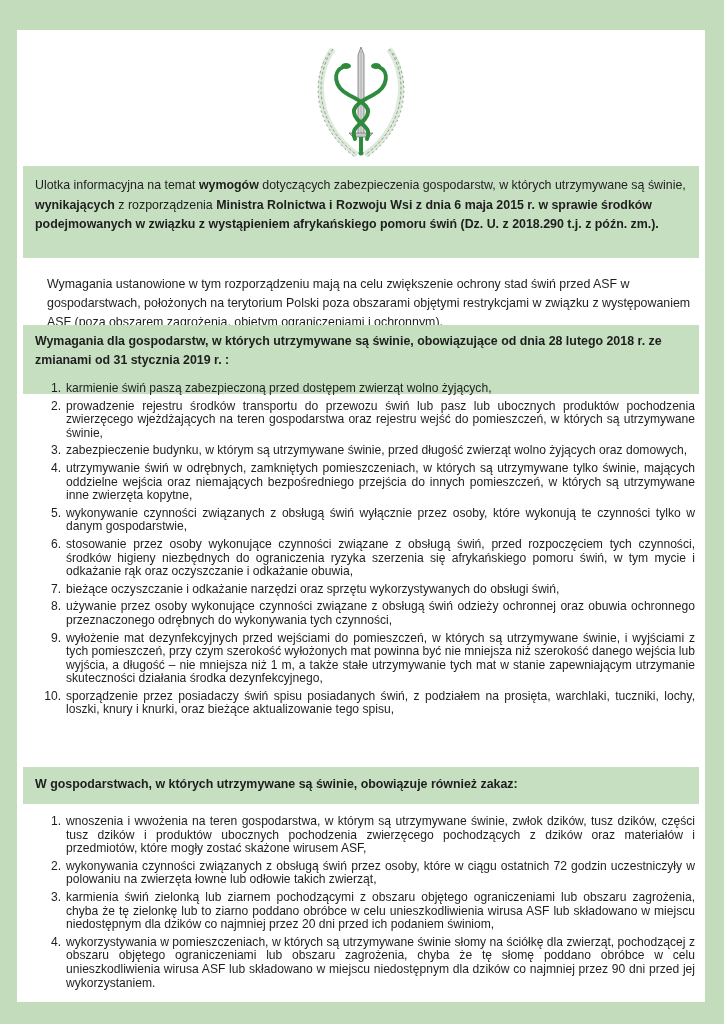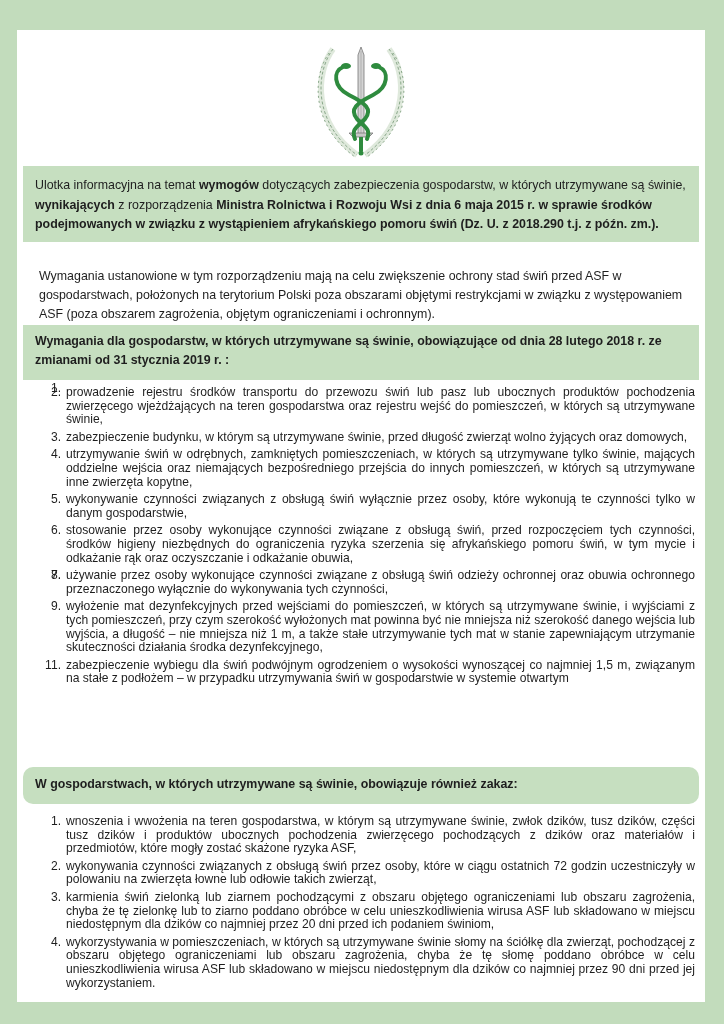--- a/index.html
+++ b/index.html
@@ -18,32 +18,32 @@
     .logo-wrap {
       position: absolute; left: 0; top: 0; width: 688px; height: 136px;
       display: flex; justify-content: center; align-items: center;
     }
     .logo-wrap svg { width: 100px; height: 118px; margin-top: 8px; }
     .box {
       position: absolute; left: 6px; width: 676px;
       background: #c6dfc0;
       box-sizing: border-box;
     }
-    .intro-box { top: 136px; height: 76px; padding: 10px 12px 0 12px; }
+    .intro-box { top: 136px; height: 92px; padding: 10px 12px 0 12px; }
     .intro-box p { margin: 0; font-size: 12.4px; line-height: 19.5px; }
     .intro-box b { font-weight: bold; }
     .lead {
       position: absolute; left: 18px; top: 233px; width: 650px;
-      font-size: 12.4px; line-height: 19px; margin: 4px;
+      font-size: 12.4px; line-height: 19px; margin: 12px;
     }
-    .req-box { top: 295px; height: 55px; padding: 7px 12px 8px 12px; }
+    .req-box { top: 295px; height: 69px; padding: 7px 12px 8px 12px; }
     .req-box h2, .ban-box h2 {
       margin: 0; font-size: 12.4px; line-height: 19px; font-weight: bold;
     }
-    .ban-box { top: 737px; height: 37px; padding: 8px 27px 0 12px; border-radius: 10px; }
+    .ban-box { top: 737px; height: 37px; padding: 8px 27px 0 12px; }
     ol.list {
       position: absolute; left: 18px; width: 660px;
       margin: 0; padding: 0; list-style: none;
       font-size: 12.1px; line-height: 13.6px;
     }
     ol.list li {
       position: relative; padding-left: 31px; margin-bottom: 4px;
       text-align: justify;
     }
     ol.list li .num {
@@ -90,36 +90,36 @@
     </p>
   </div>
 
   <p class="lead">Wymagania ustanowione w tym rozporządzeniu mają na celu zwiększenie ochrony stad świń przed ASF w gospodarstwach, położonych na terytorium Polski poza obszarami objętymi restrykcjami w związku z występowaniem ASF (poza obszarem zagrożenia, objętym ograniczeniami i ochronnym).</p>
 
   <div class="box req-box">
     <h2>Wymagania dla gospodarstw, w których utrzymywane są świnie, obowiązujące od dnia 28 lutego 2018 r. ze zmianami od 31 stycznia 2019 r. :</h2>
   </div>
 
   <ol class="list req-list">
-    <li><span class="num">1.</span></li>
+    <li><span class="num">1.</span><span>karmienie świń paszą zabezpieczoną przed dostępem zwierząt wolno żyjących,</span></li>
     <li><span class="num">2.</span><span>prowadzenie rejestru środków transportu do przewozu świń lub pasz lub ubocznych produktów pochodzenia zwierzęcego wjeżdżających na teren gospodarstwa oraz rejestru wejść do pomieszczeń, w których są utrzymywane świnie,</span></li>
     <li><span class="num">3.</span><span>zabezpieczenie budynku, w którym są utrzymywane świnie, przed długość zwierząt wolno żyjących oraz domowych,</span></li>
     <li><span class="num">4.</span><span>utrzymywanie świń w odrębnych, zamkniętych pomieszczeniach, w których są utrzymywane tylko świnie, mających oddzielne wejścia oraz niemających bezpośredniego przejścia do innych pomieszczeń, w których są utrzymywane inne zwierzęta kopytne,</span></li>
     <li><span class="num">5.</span><span>wykonywanie czynności związanych z obsługą świń wyłącznie przez osoby, które wykonują te czynności tylko w danym gospodarstwie,</span></li>
     <li><span class="num">6.</span><span>stosowanie przez osoby wykonujące czynności związane z obsługą świń, przed rozpoczęciem tych czynności, środków higieny niezbędnych do ograniczenia ryzyka szerzenia się afrykańskiego pomoru świń, w tym mycie i odkażanie rąk oraz oczyszczanie i odkażanie obuwia,</span></li>
-    <li><span class="num">7.</span></li>
-    <li><span class="num">8.</span><span>używanie przez osoby wykonujące czynności związane z obsługą świń odzieży ochronnej oraz obuwia ochronnego przeznaczonego wyłącznie do wykonywania tych czynności,</span></li>
+    <li><span class="num">7.</span><span>bieżące oczyszczanie i odkażanie narzędzi oraz sprzętu wykorzystywanych do obsługi świń,</span></li>
+    <li><span class="num">8.</span><span>używanie przez osoby wykonujące czynności związane z obsługą świń odzieży ochronnej oraz obuwia ochronnego przeznaczonego odrębnych do wykonywania tych czynności,</span></li>
     <li><span class="num">9.</span><span>wyłożenie mat dezynfekcyjnych przed wejściami do pomieszczeń, w których są utrzymywane świnie, i wyjściami z tych pomieszczeń, przy czym szerokość wyłożonych mat powinna być nie mniejsza niż szerokość danego wejścia lub wyjścia, a długość – nie mniejsza niż 1 m, a także stałe utrzymywanie tych mat w stanie zapewniającym utrzymanie skuteczności działania środka dezynfekcyjnego,</span></li>
-    <li><span class="num">11.</span><span>zabezpieczenie wybiegu dla świń podwójnym ogrodzeniem o wysokości wynoszącej co najmniej 1,5 m, związanym na stałe z podłożem – w przypadku utrzymywania świń w gospodarstwie w systemie otwartym</span></li>
+    <li><span class="num">10.</span><span>sporządzenie przez posiadaczy świń spisu posiadanych świń, z podziałem na prosięta, warchlaki, tuczniki, lochy, loszki, knury i knurki, oraz bieżące aktualizowanie tego spisu,</span></li>
   </ol>
 
   <div class="box ban-box">
     <h2>W gospodarstwach, w których utrzymywane są świnie, obowiązuje również zakaz:</h2>
   </div>
 
   <ol class="list ban-list">
-    <li><span class="num">1.</span><span>wnoszenia i wwożenia na teren gospodarstwa, w którym są utrzymywane świnie, zwłok dzików, tusz dzików, części tusz dzików i produktów ubocznych pochodzenia zwierzęcego pochodzących z dzików oraz materiałów i przedmiotów, które mogły zostać skażone ryzyka ASF,</span></li>
+    <li><span class="num">1.</span><span>wnoszenia i wwożenia na teren gospodarstwa, w którym są utrzymywane świnie, zwłok dzików, tusz dzików, części tusz dzików i produktów ubocznych pochodzenia zwierzęcego pochodzących z dzików oraz materiałów i przedmiotów, które mogły zostać skażone wirusem ASF,</span></li>
     <li><span class="num">2.</span><span>wykonywania czynności związanych z obsługą świń przez osoby, które w ciągu ostatnich 72 godzin uczestniczyły w polowaniu na zwierzęta łowne lub odłowie takich zwierząt,</span></li>
     <li><span class="num">3.</span><span>karmienia świń zielonką lub ziarnem pochodzącymi z obszaru objętego ograniczeniami lub obszaru zagrożenia, chyba że tę zielonkę lub to ziarno poddano obróbce w celu unieszkodliwienia wirusa ASF lub składowano w miejscu niedostępnym dla dzików co najmniej przez 20 dni przed ich podaniem świniom,</span></li>
     <li><span class="num">4.</span><span>wykorzystywania w pomieszczeniach, w których są utrzymywane świnie słomy na ściółkę dla zwierząt, pochodzącej z obszaru objętego ograniczeniami lub obszaru zagrożenia, chyba że tę słomę poddano obróbce w celu unieszkodliwienia wirusa ASF lub składowano w miejscu niedostępnym dla dzików co najmniej przez 90 dni przed jej wykorzystaniem.</span></li>
   </ol>
 
 </div>
 
 </body></html>

